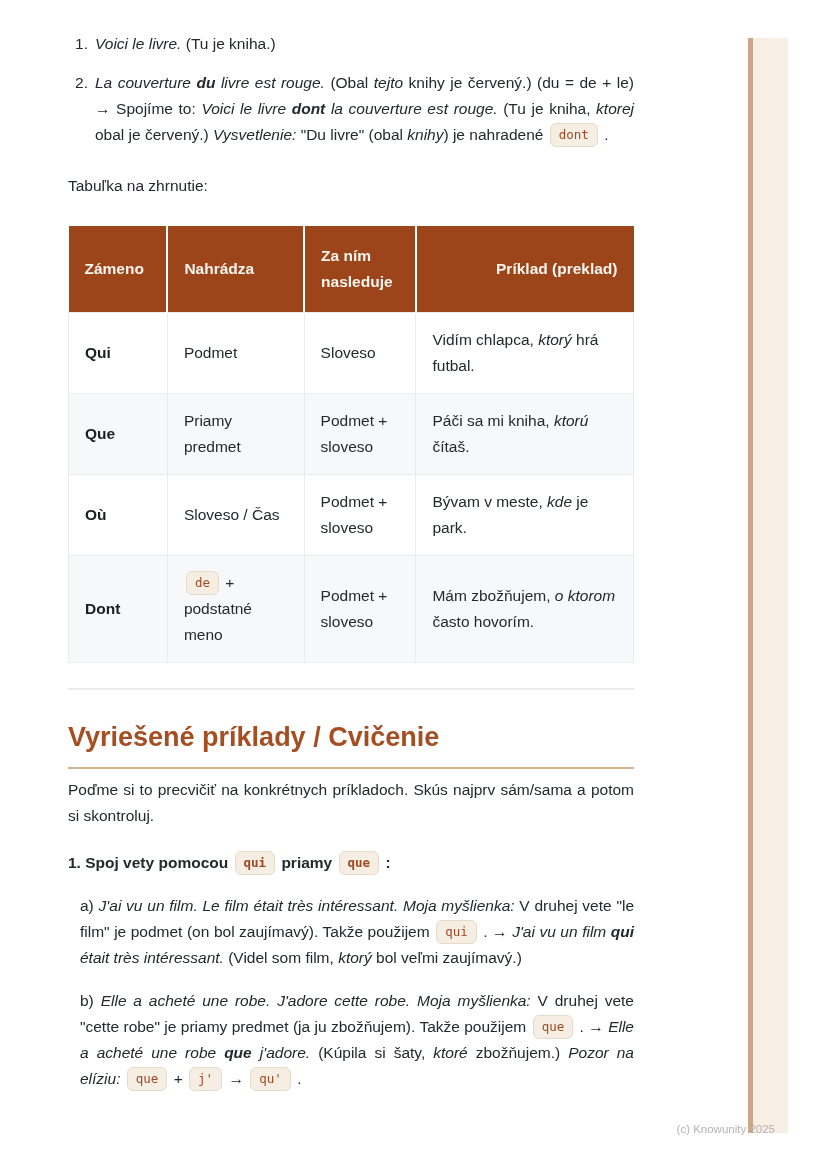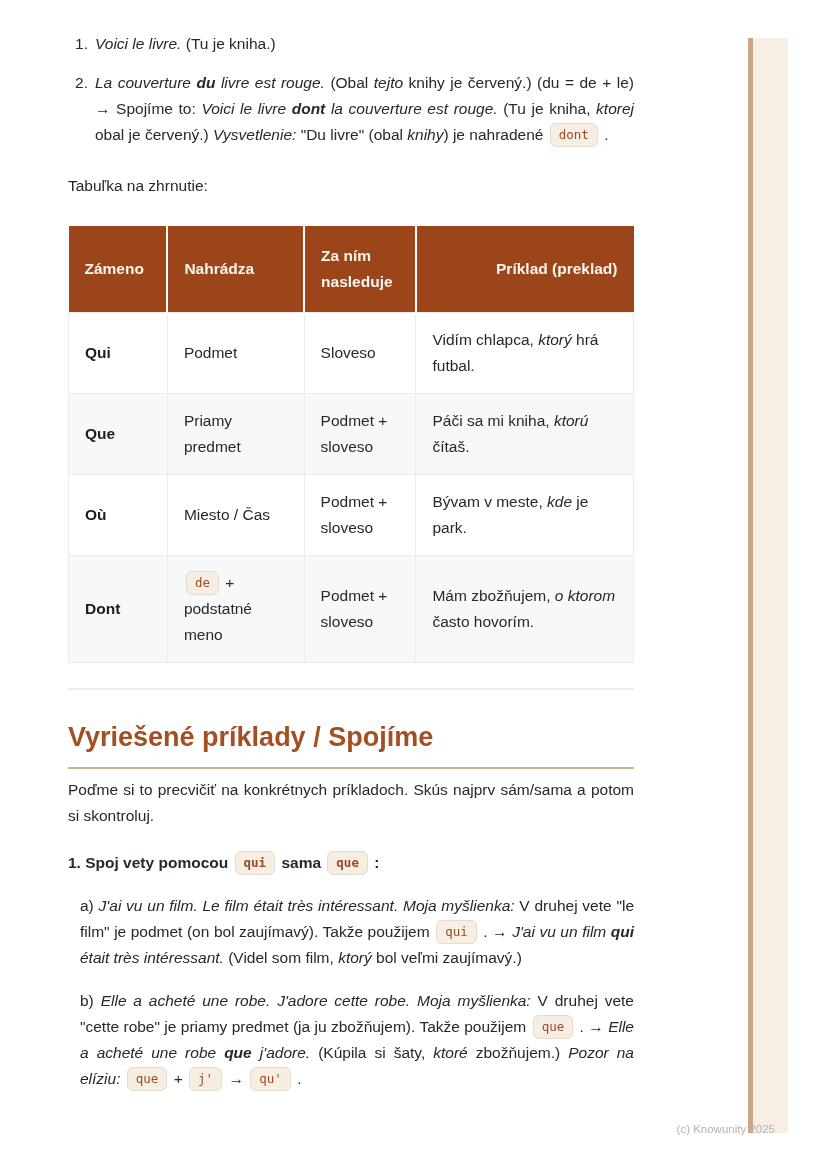--- a/index.html
+++ b/index.html
@@ -141,40 +141,40 @@
         <td><span>Vidím chlapca, </span><span class="i">ktorý</span><span> hrá futbal.</span></td>
       </tr>
       <tr class="alt">
         <td class="pronoun">Que</td>
         <td><span>Priamy predmet</span></td>
         <td><span>Podmet + sloveso</span></td>
         <td><span>Páči sa mi kniha, </span><span class="i">ktorú</span><span> čítaš.</span></td>
       </tr>
       <tr>
         <td class="pronoun">Où</td>
-        <td><span>Miesto / Čas</span></td>
+        <td><span>Sloveso / Čas</span></td>
         <td><span>Podmet + sloveso</span></td>
         <td><span>Bývam v meste, </span><span class="i">kde</span><span> je park.</span></td>
       </tr>
       <tr class="alt">
         <td class="pronoun">Dont</td>
         <td><code class="badge">de</code><span> + podstatné meno</span></td>
         <td><span>Podmet + sloveso</span></td>
         <td><span>Mám zbožňujem, </span><span class="i">o ktorom</span><span> často hovorím.</span></td>
       </tr>
     </tbody>
   </table>
 
   <hr class="rule">
 
-  <h1 class="section-heading">Vyriešené príklady / Spojíme</h1>
+  <h1 class="section-heading">Vyriešené príklady / Cvičenie</h1>
 
   <p class="para"><span>Poďme si to precvičiť na konkrétnych príkladoch. Skús najprv sám/sama a potom si skontroluj.</span></p>
 
-  <p class="exercise-title"><span class="b">1. Spoj vety pomocou </span><code class="badge">qui</code><span class="b"> sama </span><code class="badge">que</code><span class="b"> :</span></p>
+  <p class="exercise-title"><span class="b">1. Spoj vety pomocou </span><code class="badge">qui</code><span class="b"> priamy </span><code class="badge">que</code><span class="b"> :</span></p>
 
   <p class="exercise-item"><span>a) </span><span class="i">J'ai vu un film. Le film était très intéressant. Moja myšlienka:</span><span> V druhej vete "le film" je podmet (on bol zaujímavý). Takže použijem </span><code class="badge">qui</code><span> . → </span><span class="i">J'ai vu un film </span><span class="bi">qui</span><span class="i"> était très intéressant.</span><span> (Videl som film, </span><span class="i">ktorý</span><span> bol veľmi zaujímavý.)</span></p>
 
   <p class="exercise-item"><span>b) </span><span class="i">Elle a acheté une robe. J'adore cette robe. Moja myšlienka:</span><span> V druhej vete "cette robe" je priamy predmet (ja ju zbožňujem). Takže použijem </span><code class="badge">que</code><span> . → </span><span class="i">Elle a acheté une robe </span><span class="bi">que</span><span class="i"> j'adore.</span><span> (Kúpila si šaty, </span><span class="i">ktoré</span><span> zbožňujem.) </span><span class="i">Pozor na elíziu:</span><span> </span><code class="badge">que</code><span> + </span><code class="badge">j'</code><span> → </span><code class="badge">qu'</code><span> .</span></p>
 
 </div>
 
 <div class="side-bar"></div>
 
 <div class="watermark">(c) Knowunity 2025</div>

